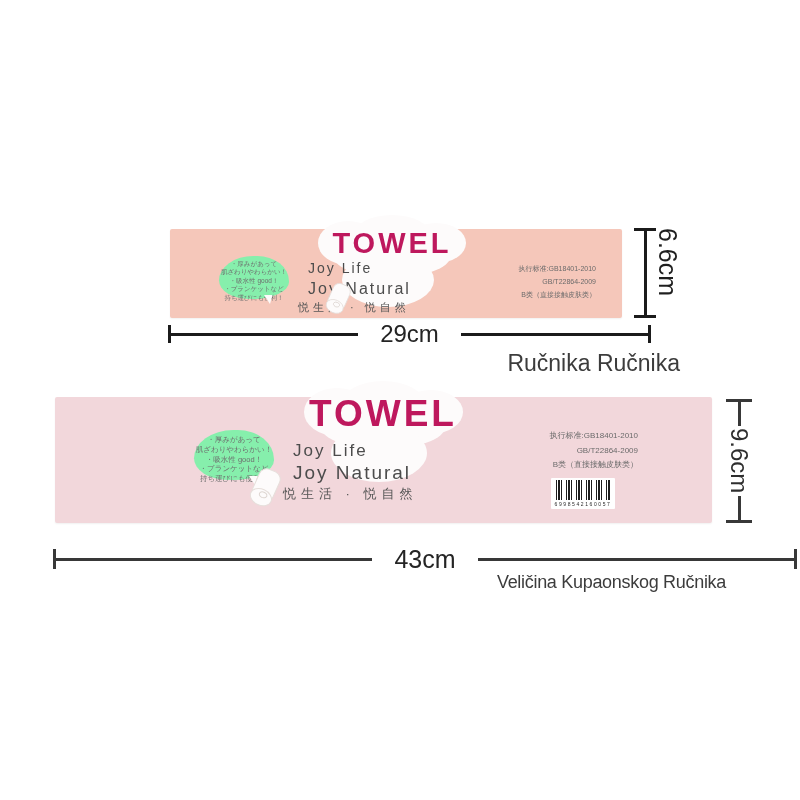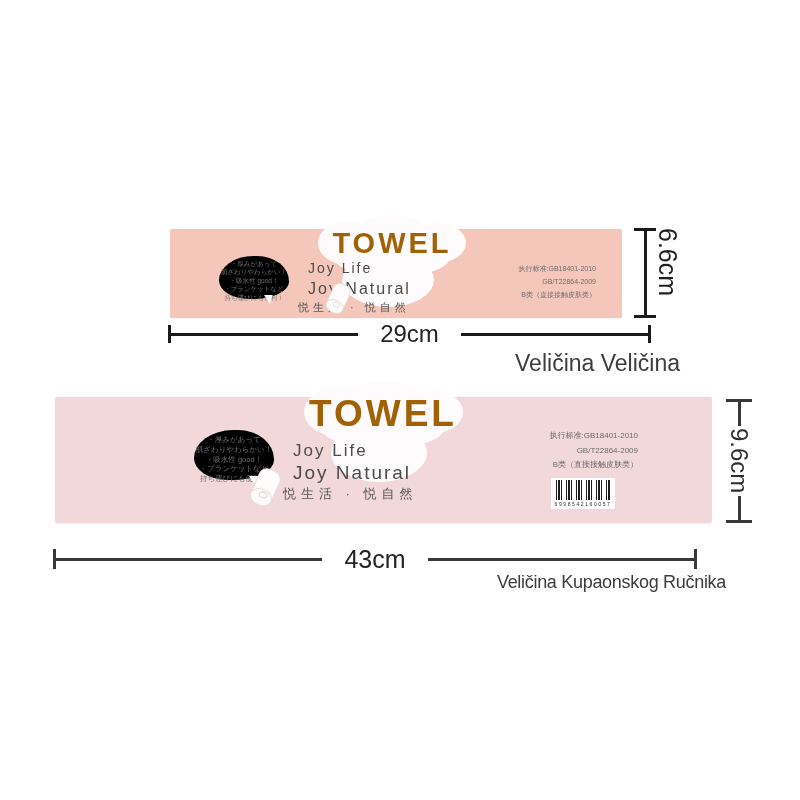--- a/index.html
+++ b/index.html
@@ -8,35 +8,35 @@
     font-family:"Liberation Sans", sans-serif;
   }
   .abs{position:absolute;}
 
   
   .pkg{background:#f5c7ba;border-radius:2px;box-shadow:0 1px 2px rgba(0,0,0,0.06);}
   .pkg.bath{background:#f2d7db;}
 
   .cloud-svg{pointer-events:none;}
 
-  .brand-title{text-align:center;font-weight:bold;color:#a16207;}
+  .brand-title{text-align:center;font-weight:bold;color:#be185d;}
   .t-top .brand-title{left:308px;top:227px;width:168px;font-size:29px;letter-spacing:3px;}
   .t-bot .brand-title{left:293px;top:393px;width:180px;font-size:37px;letter-spacing:3px;}
 
   .tagline{text-align:left;color:#4c4c4c;}
   .t-top .tag1{left:308px;top:260px;width:168px;font-size:14px;letter-spacing:2px;}
   .t-top .tag2{left:308px;top:280px;width:168px;font-size:16px;letter-spacing:2px;}
   .t-top .tagcn{left:298px;top:300px;width:188px;font-size:11px;letter-spacing:4px;color:#565656;}
   .t-bot .tag1{left:293px;top:441px;width:180px;font-size:17px;letter-spacing:2px;}
   .t-bot .tag2{left:293px;top:462px;width:180px;font-size:19px;letter-spacing:2px;}
   .t-bot .tagcn{left:283px;top:485px;width:200px;font-size:13px;letter-spacing:5px;color:#565656;}
 
   
   .bubble{
-    background:#000000;color:#6e6e6e;text-align:center;
+    background:#86efac;color:#6e6e6e;text-align:center;
     border-radius:52% 48% 55% 45% / 60% 62% 42% 46%;
   }
   .bubble::after{
     content:"";position:absolute;bottom:-5px;right:16px;width:10px;height:9px;
     background:#fdfbfb;clip-path:polygon(10% 0,95% 0,70% 100%);
   }
   .t-top .bubble{left:219px;top:256px;width:70px;height:43px;font-size:6.5px;line-height:1.3;padding-top:4px;box-sizing:border-box;}
   .t-bot .bubble{left:194px;top:430px;width:80px;height:50px;font-size:7.5px;line-height:1.3;padding-top:5px;box-sizing:border-box;}
 
   
@@ -63,21 +63,21 @@
   .gray .cap,.gray .seg{background:#383838;}
   .dim-h .val,.vval{color:#242424;}
 
   .hand-hdim{left:168px;top:325px;width:483px;height:18px;font-size:24px;}
   .hand-hdim .cap{width:3px;}
   .hand-vdim{left:634px;top:228px;width:22px;height:90px;}
   .hand-vdim .cap{width:22px;}
   .hand-vval{left:653px;top:228px;height:90px;display:flex;align-items:center;
              writing-mode:vertical-rl;font-size:25px;color:#1f1f1f;}
 
-  .bath-hdim{left:53px;top:549px;width:644px;height:20px;font-size:25px;color:#2e2e2e;}
+  .bath-hdim{left:53px;top:549px;width:744px;height:20px;font-size:25px;color:#2e2e2e;}
   .bath-vdim{left:724px;top:399px;width:30px;height:124px;}
   .bath-vdim .cap{width:26px;}
   .bath-vdim .vval{writing-mode:vertical-rl;font-size:24px;margin:2px 0;color:#2e2e2e;}
 
   .caption{color:#3c3c3c;text-align:right;}
   .hand-caption{left:470px;top:350px;width:210px;font-size:23px;}
   .bath-caption{left:428px;top:572px;width:298px;font-size:18px;letter-spacing:-0.3px;}
 </style>
 </head>
 <body>
@@ -130,21 +130,21 @@
   <div class="abs hand-vval">6.6cm</div>
 
   <div class="abs dim-h dark hand-hdim">
     <div class="cap"></div>
     <div class="seg"></div>
     <div class="val">29cm</div>
     <div class="seg"></div>
     <div class="cap"></div>
   </div>
 
-  <div class="abs caption hand-caption">Veličina Veličina</div>
+  <div class="abs caption hand-caption">Ručnika Ručnika</div>
 </div>
 
 <div class="t-bot">
   <div class="abs pkg bath" style="left:55px;top:397px;width:657px;height:126px;"></div>
 
   <svg class="abs cloud-svg" style="left:293px;top:379px;" width="180" height="106" viewBox="0 0 180 106">
     <g fill="#fdfbfb">
       <ellipse cx="44" cy="33" rx="33" ry="24"></ellipse>
       <ellipse cx="90" cy="24" rx="41" ry="22"></ellipse>
       <ellipse cx="138" cy="33" rx="32" ry="22"></ellipse>

